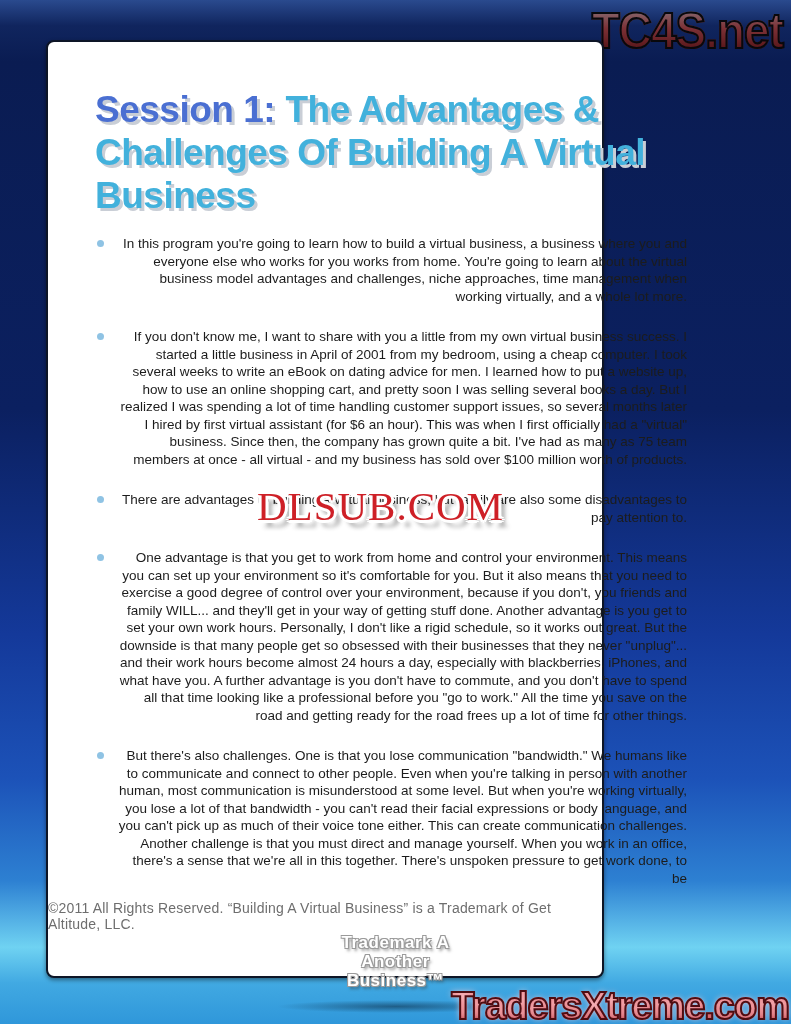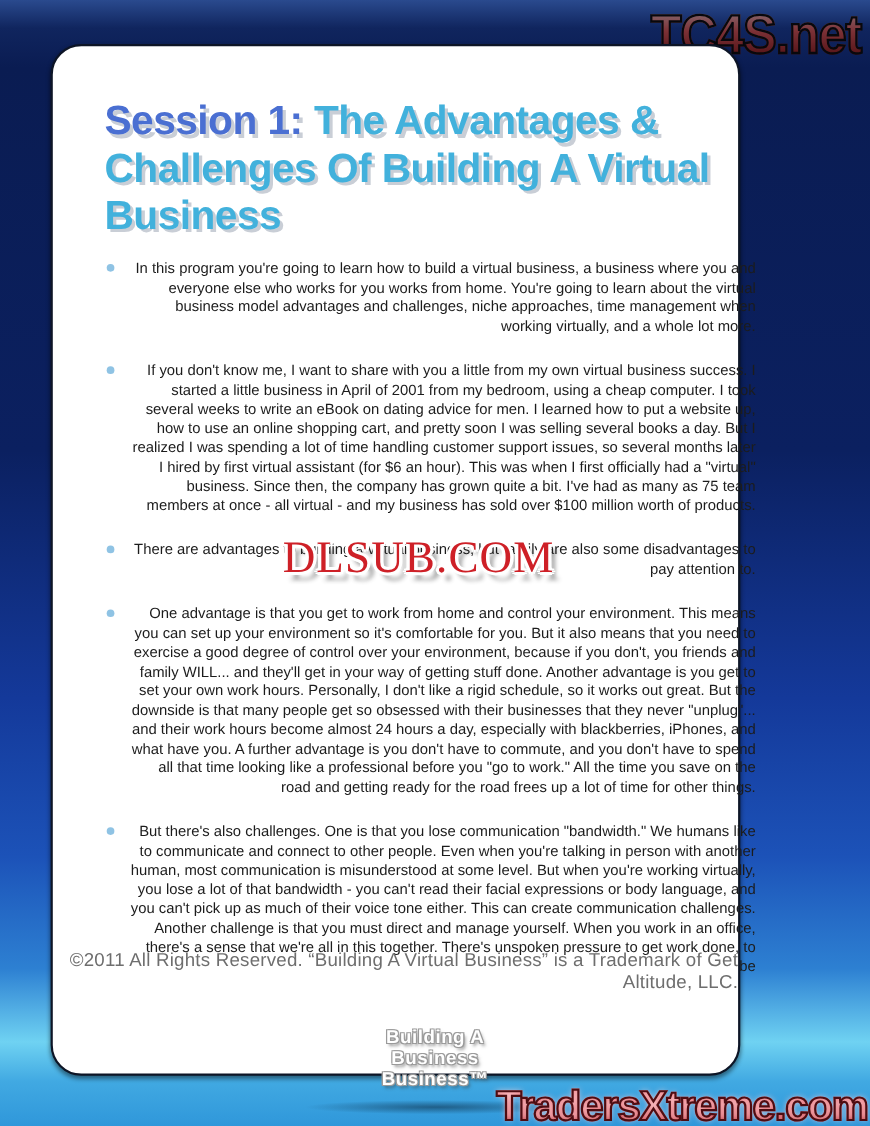--- a/index.html
+++ b/index.html
@@ -6,44 +6,44 @@
   body{width:791px;height:1024px;overflow:hidden;font-family:"Liberation Sans",sans-serif;}
   .page{
     position:relative;width:791px;height:1024px;
     background:linear-gradient(180deg,
       #2a4a8e 0%, #10255e 2.5%, #0a1c52 6%, #0b2060 40%,
       #14399a 62%, #1c52b8 76%, #2d80d2 86%, #6fd2f2 92.5%,
       #41a9e2 96%, #2f97da 100%);
   }
   
   .card{
-    position:absolute;left:46px;top:40px;width:627px;height:938px;
-    background:#ffffff;border:2px solid #0d1526;border-radius:28px;
+    position:absolute;left:46px;top:40px;width:558px;height:938px;
+    background:#ffffff;border:2px solid #0d1526;border-radius:8px;
     box-sizing:border-box;padding:46px 16px 0 47px;
     box-shadow:0 2px 4px rgba(0,0,0,.45);
   }
   .title{
     margin:0 0 18px 0;width:600px;
     font-size:37px;line-height:43px;font-weight:bold;letter-spacing:-0.5px;
     text-shadow:3px 3px 0 #c9ced6;
   }
   .title .t1{color:#4a6fd2;margin-right:0.28em;}
   .title .t2{color:#42b1dc;}
   .bullets{list-style:none;margin:0;padding:0;width:592px;text-align:right;}
   .bullet{display:flex;margin:0 0 23px 0;}
   .dot{
     flex:0 0 7px;width:7px;height:7px;border-radius:50%;
     background:#8fc3e4;margin:5px 11px 0 2px;
   }
   .txt{
     flex:1;color:#1c1c1c;font-size:13.5px;line-height:17.5px;
   }
   .footer{
-    position:absolute;left:0;right:0;bottom:73px;text-align:right;
-    color:#6e6e6e;font-size:17px;letter-spacing:0.2px;
+    position:absolute;left:0;right:0;bottom:44px;text-align:left;
+    color:#6e6e6e;font-size:14px;letter-spacing:0.2px;
   }
   
   .wm-tc4s{
     position:absolute;top:2px;right:8px;
     font-size:46px;font-weight:bold;letter-spacing:-1px;
     color:#5a181c;
     background:linear-gradient(180deg,#8a8188 0%,#7c3136 45%,#45080b 100%);
     -webkit-background-clip:text;background-clip:text;
     -webkit-text-fill-color:transparent;
     -webkit-text-stroke:2px #08080c;
@@ -119,21 +119,21 @@
         <span class="txt">But there's also challenges. One is that you lose communication "bandwidth." We humans like to communicate and connect to other people. Even when you're talking in person with another human, most communication is misunderstood at some level. But when you're working virtually, you lose a lot of that bandwidth - you can't read their facial expressions or body language, and you can't pick up as much of their voice tone either. This can create communication challenges. Another challenge is that you must direct and manage yourself. When you work in an office, there's a sense that we're all in this together. There's unspoken pressure to get work done, to be</span>
       </li>
     </ul>
 
     <div class="footer">©2011 All Rights Reserved. “Building A Virtual Business” is a Trademark of Get Altitude, LLC.</div>
   </div>
 
   <div class="wm-dlsub">DLSUB.COM</div>
 
   <div class="logo">
-    <div>Building A</div>
-    <div>Business</div>
+    <div>Trademark A</div>
+    <div>Another</div>
     <div>Business™</div>
   </div>
   <div class="logo-shadow"></div>
 
   <div class="wm-traders">TradersXtreme.com</div>
 
 </div>
 
 </body></html>

